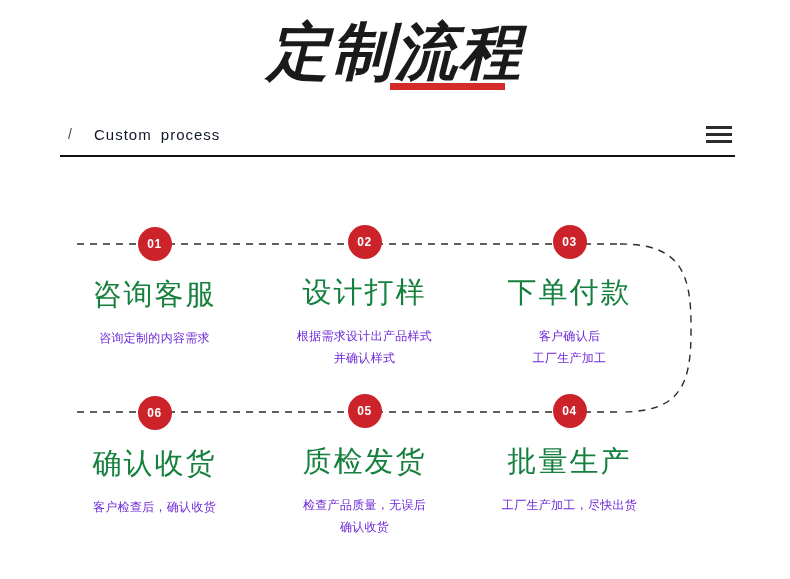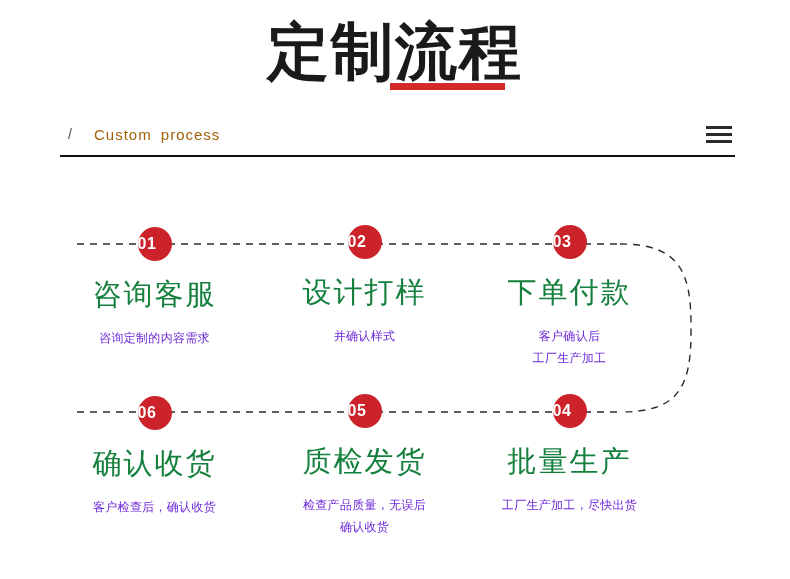--- a/index.html
+++ b/index.html
@@ -27,20 +27,21 @@
     position: absolute;
     left: 0; top: 12px;
     width: 790px;
     text-align: center;
     font-size: 62px;
     font-weight: bold;
     letter-spacing: 2px;
     line-height: 80px;
     color: #1a1a1a;
     white-space: nowrap;
+    font-style: italic;
   }
   .title-underline {
     position: absolute;
     left: 390px;
     top: 83px;
     width: 115px;
     height: 7px;
     background: #d42a2a;
   }
   .subtitle-row {
@@ -56,21 +57,21 @@
     top: 2px;
     font-size: 14px;
     color: #4a4a4a;
   }
   .subtitle-text {
     position: absolute;
     left: 34px;
     top: 2px;
     font-size: 15px;
     letter-spacing: 1px;
-    color: #a16207;
+    color: #0f172a;
     word-spacing: 4px;
   }
   .menu-icon {
     position: absolute;
     right: 3px;
     top: 2px;
     width: 26px;
     height: 18px;
   }
   .menu-icon span {
@@ -113,24 +114,24 @@
   .step-badge {
     position: absolute;
     left: 50%;
     margin-left: -17px;
     top: 0;
     width: 34px;
     height: 34px;
     border-radius: 50%;
     background: #cc2229;
     color: #ffffff;
-    font-size: 16px;
+    font-size: 12px;
     font-weight: bold;
     line-height: 34px;
-    text-align: left;
+    text-align: center;
     letter-spacing: 0.5px;
   }
   .step-title {
     position: absolute;
     left: 0;
     top: 48px;
     width: 215px;
     font-size: 29px;
     font-weight: 500;
     letter-spacing: 2px;
@@ -193,20 +194,21 @@
   <div class="step step-01">
     <div class="step-badge">01</div>
     <div class="step-title">咨询客服</div>
     <div class="step-desc">咨询定制的内容需求</div>
   </div>
 
   <div class="step step-02">
     <div class="step-badge">02</div>
     <div class="step-title">设计打样</div>
     <div class="step-desc">
+        <span style="display:block">根据需求设计出产品样式</span>
         <span style="display:block">并确认样式</span>
       </div>
   </div>
 
   <div class="step step-03">
     <div class="step-badge">03</div>
     <div class="step-title">下单付款</div>
     <div class="step-desc">
         <span style="display:block">客户确认后</span>
         <span style="display:block">工厂生产加工</span>

